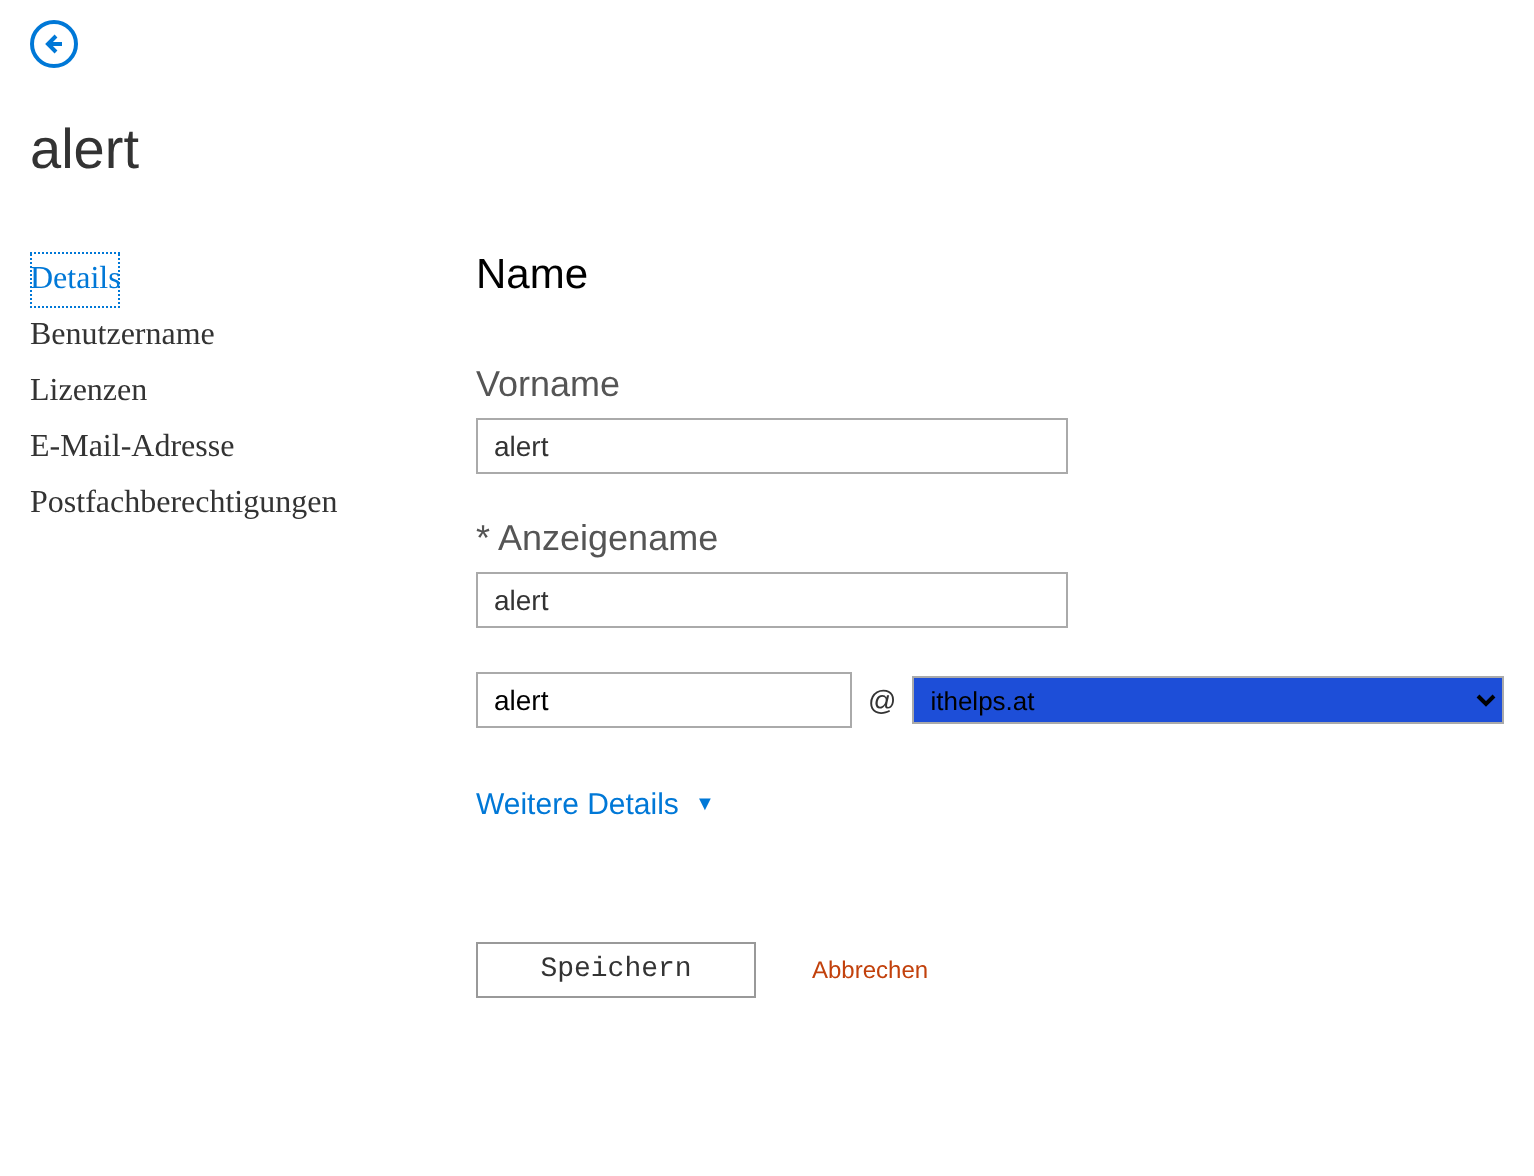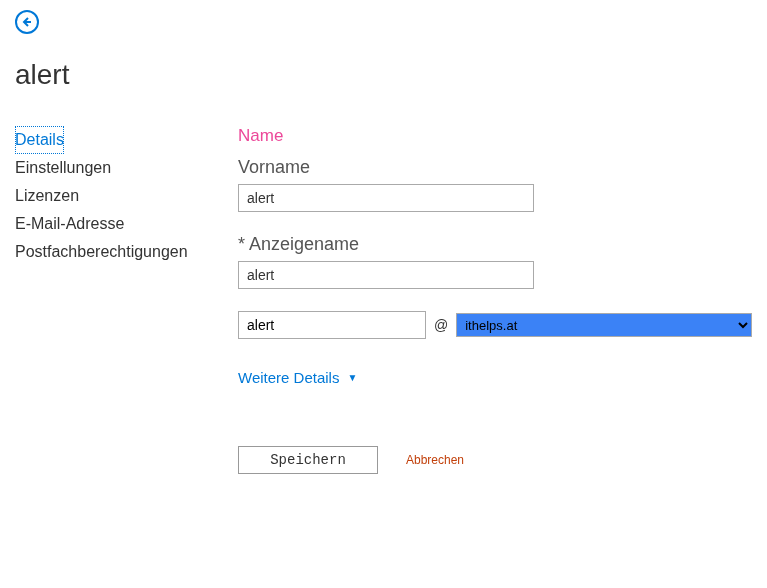--- a/index.html
+++ b/index.html
@@ -44,35 +44,36 @@
       width: 208px;
       flex-shrink: 0;
     }
     .sidebar-item {
       display: block;
       padding: 2px 0;
       font-size: 16px;
       color: #333;
       cursor: pointer;
       line-height: 1.5;
+      font-family: Liberation Serif, serif;
     }
     .sidebar-item.active {
       color: #0078d7;
       outline: 1px dotted #0078d7;
       outline-offset: -1px;
       display: inline-block;
     }
     .main {
       flex: 1;
       padding-left: 15px;
     }
     .section-header {
-      font-size: 17px;
-      color: #ec4899;
-      margin-bottom: 11px;
+      font-size: 21px;
+      color: #000000;
+      margin-bottom: 32px;
       font-weight: 400;
     }
     .field-group {
       margin-bottom: 22px;
     }
     .field-label {
       display: block;
       font-size: 18px;
       color: #555;
       margin-bottom: 6px;
@@ -102,21 +103,21 @@
     .at-sign {
       color: #333;
       font-size: 14px;
     }
     .domain-select {
       flex: 1;
       height: 24px;
       border: 1px solid #aaa;
       font-size: 13px;
       font-family: inherit;
-      background: #3b82f6;
+      background: #1d4ed8;
       padding: 1px 4px;
     }
     .more-details {
       color: #0078d7;
       font-size: 15px;
       cursor: pointer;
       display: inline-flex;
       align-items: center;
       gap: 8px;
       margin-top: 8px;
@@ -154,21 +155,21 @@
   <svg width="12" height="12" viewBox="0 0 12 12">
     <path d="M7 2 L3 6 L7 10 M3 6 L10 6"></path>
   </svg>
 </div>
 
 <h1 class="page-title">alert</h1>
 
 <div class="content">
   <div class="sidebar">
     <div><span class="sidebar-item active">Details</span></div>
-    <span class="sidebar-item">Einstellungen</span>
+    <span class="sidebar-item">Benutzername</span>
     <span class="sidebar-item">Lizenzen</span>
     <span class="sidebar-item">E-Mail-Adresse</span>
     <span class="sidebar-item">Postfachberechtigungen</span>
   </div>
 
   <div class="main">
     <div class="section-header">Name</div>
 
     <div class="field-group">
       <label class="field-label">Vorname</label>

